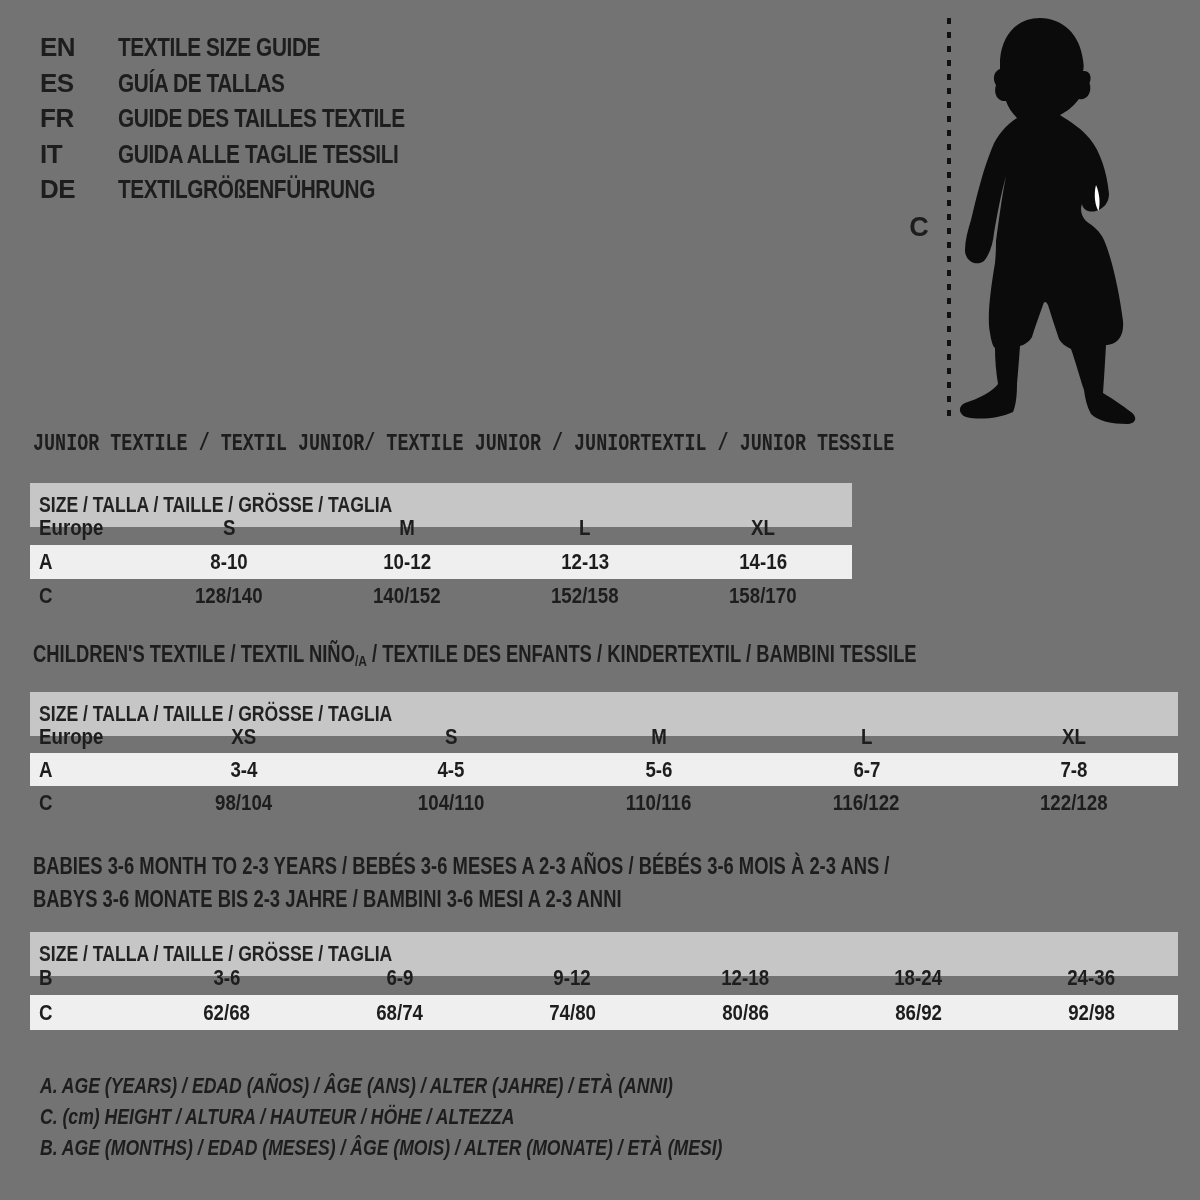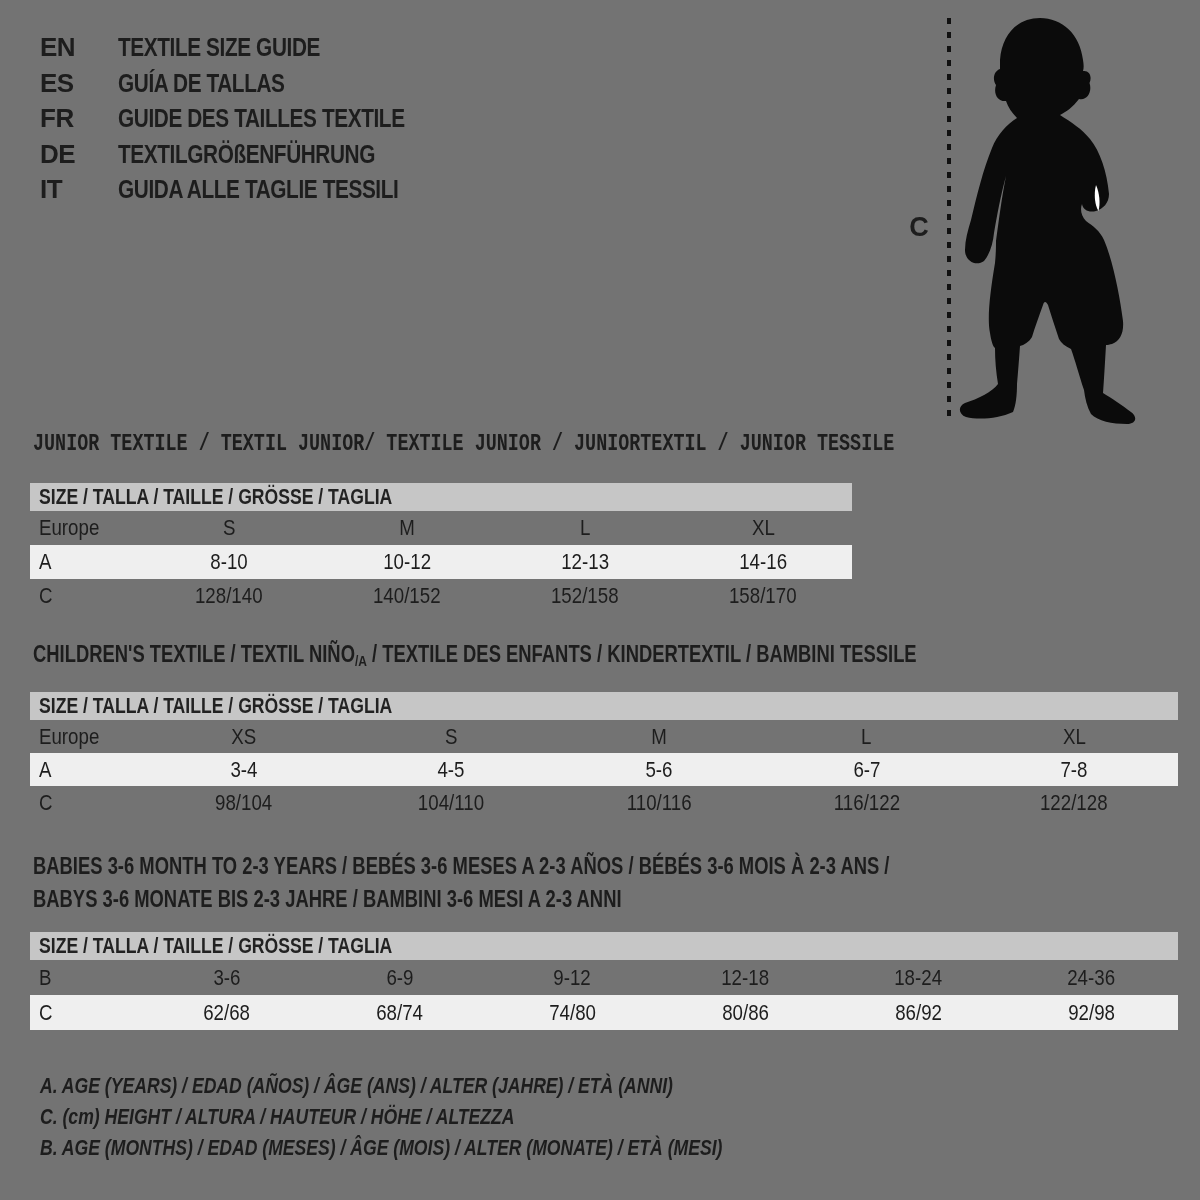--- a/index.html
+++ b/index.html
@@ -26,27 +26,27 @@
     font-size:27px; font-weight:bold; text-align:center; }
   .silhouette { position:absolute; left:950px; top:10px; width:200px; height:420px; }
 
   
   .heading { position:absolute; left:33px; font-size:23px; font-weight:bold;
     line-height:28px; white-space:nowrap; }
   .heading .sub { font-size:15px; position:relative; top:4px; }
   .heading2 { line-height:33px; }
 
   
-  .sizebar { position:absolute; left:30px; height:28px; background:#c6c6c6;
+  .sizebar { position:absolute; left:30px; height:44px; background:#c6c6c6;
     display:flex; align-items:center; padding-left:9px;
     font-size:22px; font-weight:bold; color:#222; }
 
   
   table.t { position:absolute; left:30px; border-collapse:collapse; table-layout:fixed; }
-  table.t td { padding:0; font-size:22px; font-weight:normal; color:#1d1d1d;
+  table.t td { padding:0; font-size:22px; font-weight:bold; color:#1d1d1d;
     text-align:center; vertical-align:middle; overflow:hidden; }
   table.t td.lbl { text-align:left; padding-left:9px; }
   table.t td.lbl .cnum { transform-origin:0 50%; }
   table.t tr.stripe { background:#efefef; }
   .t-junior tr { height:34px; }
   .t-children tr { height:33px; }
   .t-babies tr { height:35px; }
 
   
   .legend { position:absolute; left:40px; top:1070px;font-style:italic; }
@@ -64,26 +64,26 @@
     </div>
     <div class="lang-row">
       <span class="lang-code">ES</span>
       <span class="lang-title cond">GUÍA DE TALLAS</span>
     </div>
     <div class="lang-row">
       <span class="lang-code">FR</span>
       <span class="lang-title cond">GUIDE DES TAILLES TEXTILE</span>
     </div>
     <div class="lang-row">
+      <span class="lang-code">IT</span>
+      <span class="lang-title cond">GUIDA ALLE TAGLIE TESSILI</span>
+    </div>
+    <div class="lang-row">
       <span class="lang-code">DE</span>
       <span class="lang-title cond">TEXTILGRÖßENFÜHRUNG</span>
-    </div>
-    <div class="lang-row">
-      <span class="lang-code">IT</span>
-      <span class="lang-title cond">GUIDA ALLE TAGLIE TESSILI</span>
     </div>
   </div>
 
   <svg class="measure-line" width="10" height="404" viewBox="0 0 10 404">
     <line x1="5" y1="2" x2="5" y2="402" stroke="#111" stroke-width="4" stroke-dasharray="6 8"></line>
   </svg>
   <div class="measure-label">C</div>
   <svg class="silhouette" viewBox="0 0 200 420">
     <path fill="#0b0b0b" d="M90 8
       C112 8 130 24 133 50 C133.7 54 134 58 133 61

